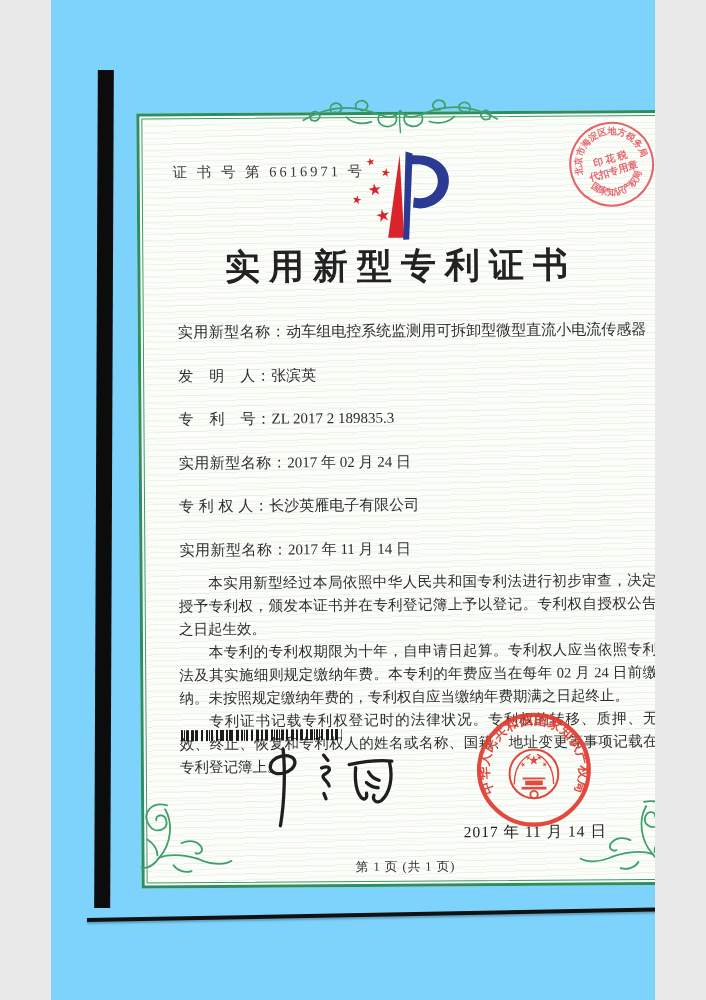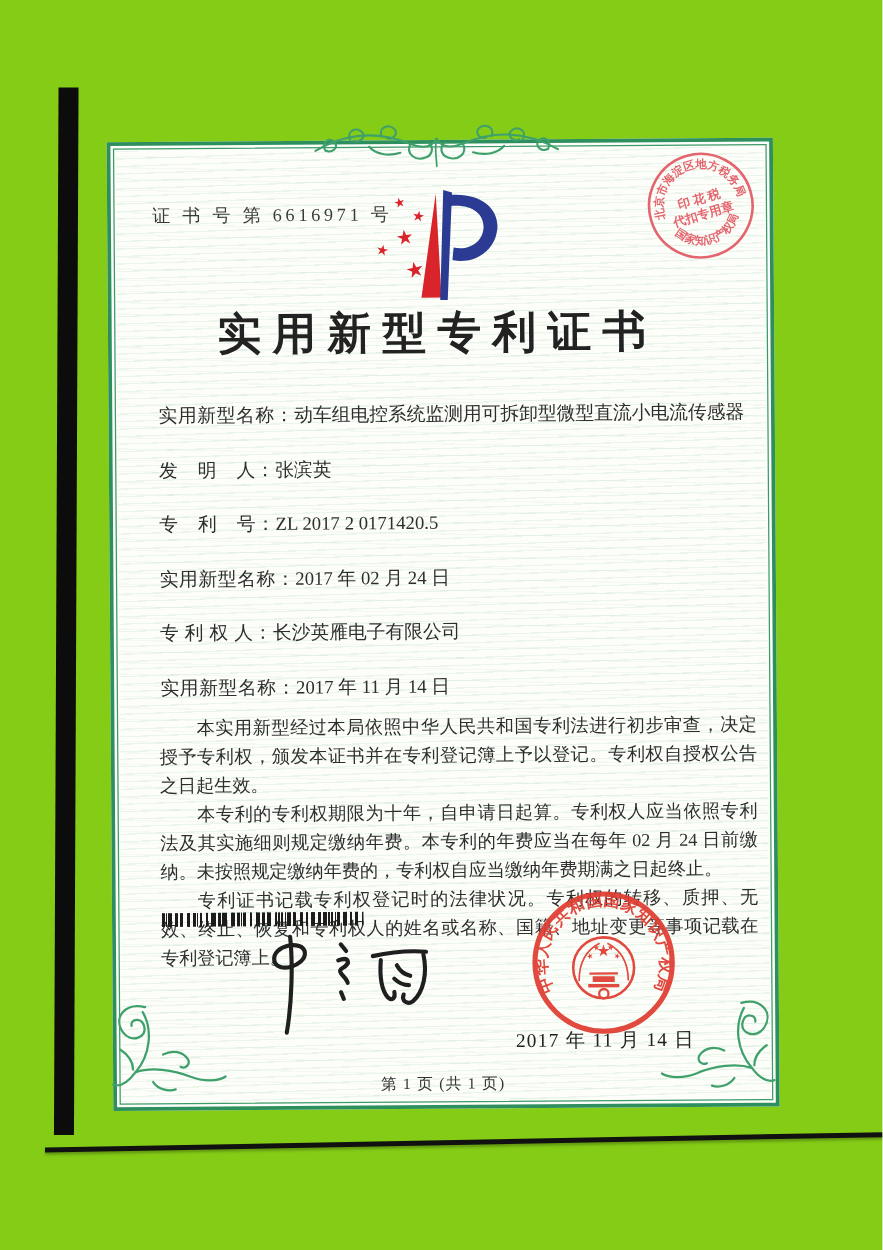--- a/index.html
+++ b/index.html
@@ -1,18 +1,18 @@
 <!DOCTYPE html>
 <html><head>
 <meta charset="utf-8">
 <style>
   html,body{margin:0;padding:0;background:#e9e9e9;}
   .stage{
-    position:relative;width:706px;height:1000px;margin:0 auto;
-    background:#84cc16;overflow:hidden;
+    position:relative;width:604px;height:1000px;margin:0 auto;
+    background:#7dd3fc;overflow:hidden;
     font-family:"Liberation Serif","DejaVu Serif",serif;color:#2b2b2b;
   }
   
   .scan-bar-left{position:absolute;left:45px;top:70px;width:16px;height:838px;background:#0c0c0c;transform:rotate(.25deg);}
   .scan-line-bottom{position:absolute;left:36px;top:918px;width:676px;height:4px;background:#111;transform:rotate(-1.05deg);transform-origin:left center;box-shadow:0 2px 2px rgba(0,0,0,.25);}
   .paper{position:absolute;inset:0;transform:rotate(-.4deg);}
   
   .frame{position:absolute;left:88px;top:112px;width:527px;height:769px;border:3px solid #2e8f5e;background:#fdfef9;}
   .frame-inner{position:absolute;inset:2px;border:1px solid #3a9a68;}
   .guilloche{position:absolute;inset:4px;
@@ -126,21 +126,21 @@
     <div class="title">实用新型专利证书</div>
 
     <div class="fields">
       <div class="field">
         <span class="lab">实用新型名称：</span><span class="val">动车组电控系统监测用可拆卸型微型直流小电流传感器</span>
       </div>
       <div class="field">
         <span class="lab">发　明　人：</span><span class="val">张滨英</span>
       </div>
       <div class="field">
-        <span class="lab">专　利　号：</span><span class="val">ZL 2017 2 0171420.5</span>
+        <span class="lab">专　利　号：</span><span class="val">ZL 2017 2 189835.3</span>
       </div>
       <div class="field">
         <span class="lab">实用新型名称：</span><span class="val">2017 年 02 月 24 日</span>
       </div>
       <div class="field">
         <span class="lab">专 利 权 人：</span><span class="val">长沙英雁电子有限公司</span>
       </div>
       <div class="field">
         <span class="lab">实用新型名称：</span><span class="val">2017 年 11 月 14 日</span>
       </div>

